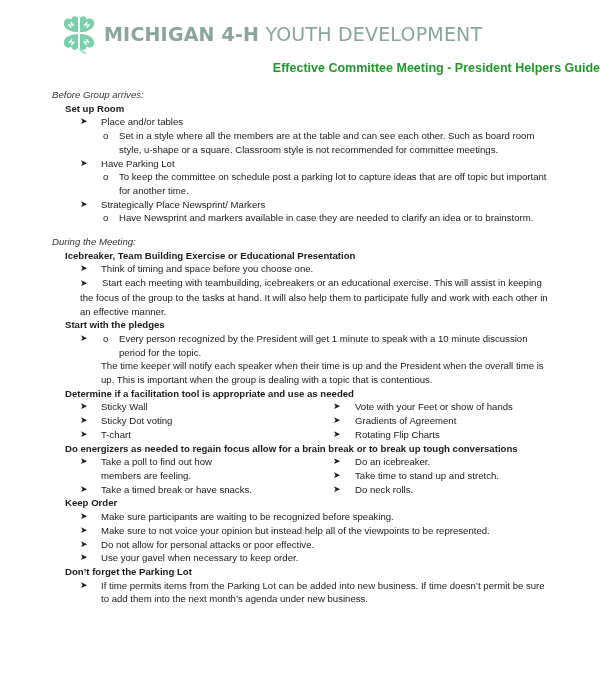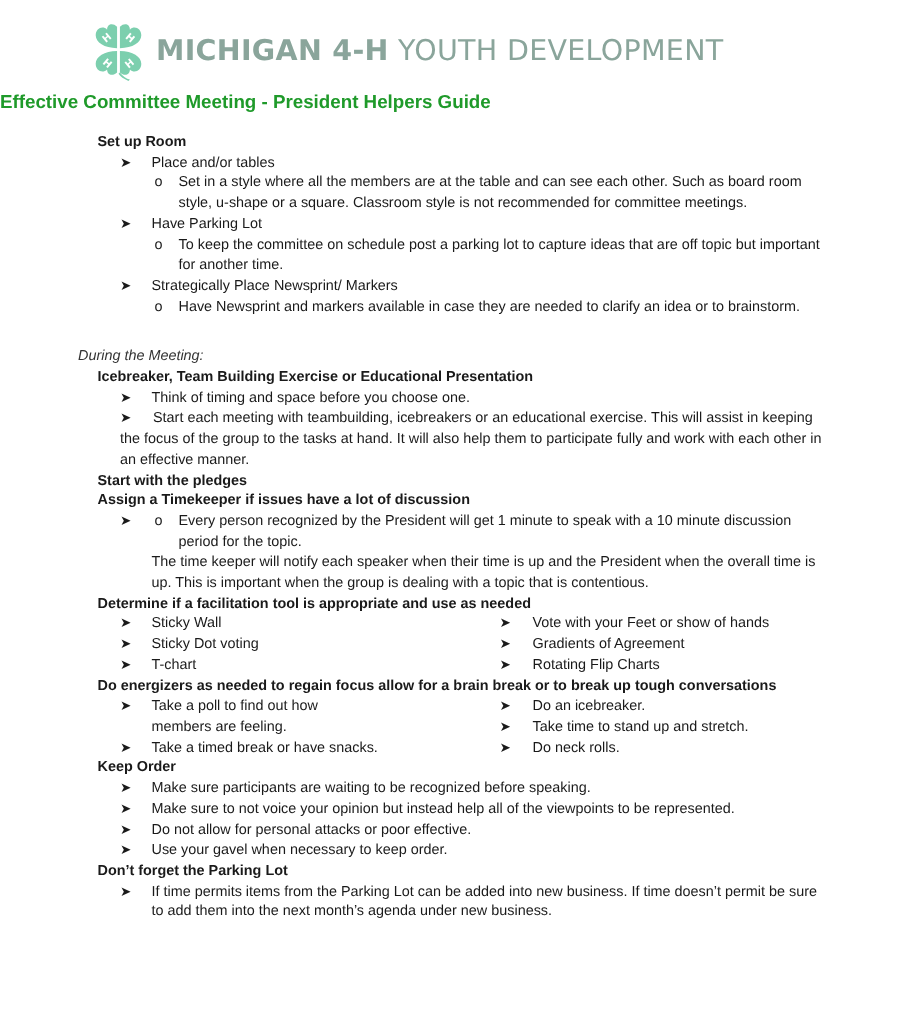--- a/index.html
+++ b/index.html
@@ -3,24 +3,24 @@
 <meta charset="utf-8">
 <style>
   html, body { margin: 0; padding: 0; background: #ffffff; }
   body { width: 600px; height: 690px; overflow: hidden; position: relative;
          font-family: "Liberation Sans", "DejaVu Sans", sans-serif; color: #1a1a1a; }
   .header { position: absolute; left: 60px; top: 14px; height: 40px; display: flex; align-items: center; }
   .logo { width: 38px; height: 40px; margin-right: 6px; }
   .brand { font-family: "DejaVu Sans", sans-serif; font-size: 19px; letter-spacing: 0.2px; color: #8aa59b; white-space: nowrap; }
   .brand b { font-weight: bold; }
   .brand span.light { font-weight: normal; }
-  .title { position: absolute; left: 0; width: 600px; top: 61px; text-align: left; font-size: 12.5px; font-weight: bold; color: #1f9a2a; }
+  .title { position: absolute; left: 0; width: 600px; top: 61px; text-align: right; font-size: 12.5px; font-weight: bold; color: #1f9a2a; }
   .doc { position: absolute; left: 52px; top: 88px; width: 500px; font-size: 9.6px; line-height: 13.7px; }
   .sec { font-style: italic; color: #333; }
-  .sec.gap { margin-top: 20px; }
+  .sec.gap { margin-top: 10px; }
   .h { font-weight: bold; padding-left: 13px; }
   .b1 { position: relative; padding-left: 49px; }
   .b1 .m { position: absolute; left: 28px; top: 0; font-size: 9px; }
   .b1x { position: relative; padding-left: 28px; text-indent: 0; }
   .b1x .m { display: inline-block; width: 22px; font-size: 9px; }
   .b2 { position: relative; padding-left: 67px; }
   .b2 .m { position: absolute; left: 51px; top: 0; }
   .para { padding-left: 49px; }
   .cols { display: flex; }
   .col { position: relative; }
@@ -52,40 +52,40 @@
   <div class="brand">
     <b>MICHIGAN 4-H</b>
     <span class="light">YOUTH DEVELOPMENT</span>
   </div>
 </div>
 
 <div class="title">Effective Committee Meeting - President Helpers Guide</div>
 
 <div class="doc">
 
+  <div class="sec">Before Group arrives:</div>
   <div class="h">Set up Room</div>
 
   <div class="b1"><span class="m">➤</span><span>Place and/or tables</span></div>
   <div class="b2"><span class="m">o</span><span>Set in a style where all the members are at the table and can see each other.  Such as board room style, u-shape or a square. Classroom style is not recommended for committee meetings.</span></div>
 
   <div class="b1"><span class="m">➤</span><span>Have Parking Lot</span></div>
   <div class="b2"><span class="m">o</span><span>To keep the committee on schedule post a parking lot to capture ideas that are off topic but important for another time.</span></div>
 
   <div class="b1"><span class="m">➤</span><span>Strategically Place Newsprint/ Markers</span></div>
   <div class="b2"><span class="m">o</span><span>Have Newsprint and markers available in case they are needed to clarify an idea or to brainstorm.</span></div>
 
   <div class="sec gap">During the Meeting:</div>
 
   <div class="h">Icebreaker, Team Building Exercise or Educational Presentation</div>
   <div class="b1"><span class="m">➤</span><span>Think of timing and space before you choose one.</span></div>
   <div class="b1x"><span class="m">➤</span><span>Start each meeting with teambuilding, icebreakers or an educational exercise.  This will assist in keeping the focus of the group to the tasks at hand.  It will also help them to participate fully and work with each other in an effective manner.</span></div>
 
   <div class="h">Start with the pledges</div>
 
-  <div class="h">Assign a Timekeeper if issues have a lot of discussion</div>
   <div class="b1"><span class="m">➤</span></div>
   <div class="b2"><span class="m">o</span><span>Every person recognized by the President will get 1 minute to speak with a 10 minute discussion period for the topic.</span></div>
   <div class="para">The time keeper will notify each speaker when their time is up and the President when the overall time is up. This is important when the group is dealing with a topic that is contentious.</div>
 
   <div class="h">Determine if a facilitation tool is appropriate and use as needed</div>
   <div class="cols">
     <div class="col l">
       <div class="b1"><span class="m">➤</span><span>Sticky Wall</span></div>
       <div class="b1"><span class="m">➤</span><span>Sticky Dot voting</span></div>
       <div class="b1"><span class="m">➤</span><span>T-chart</span></div>

